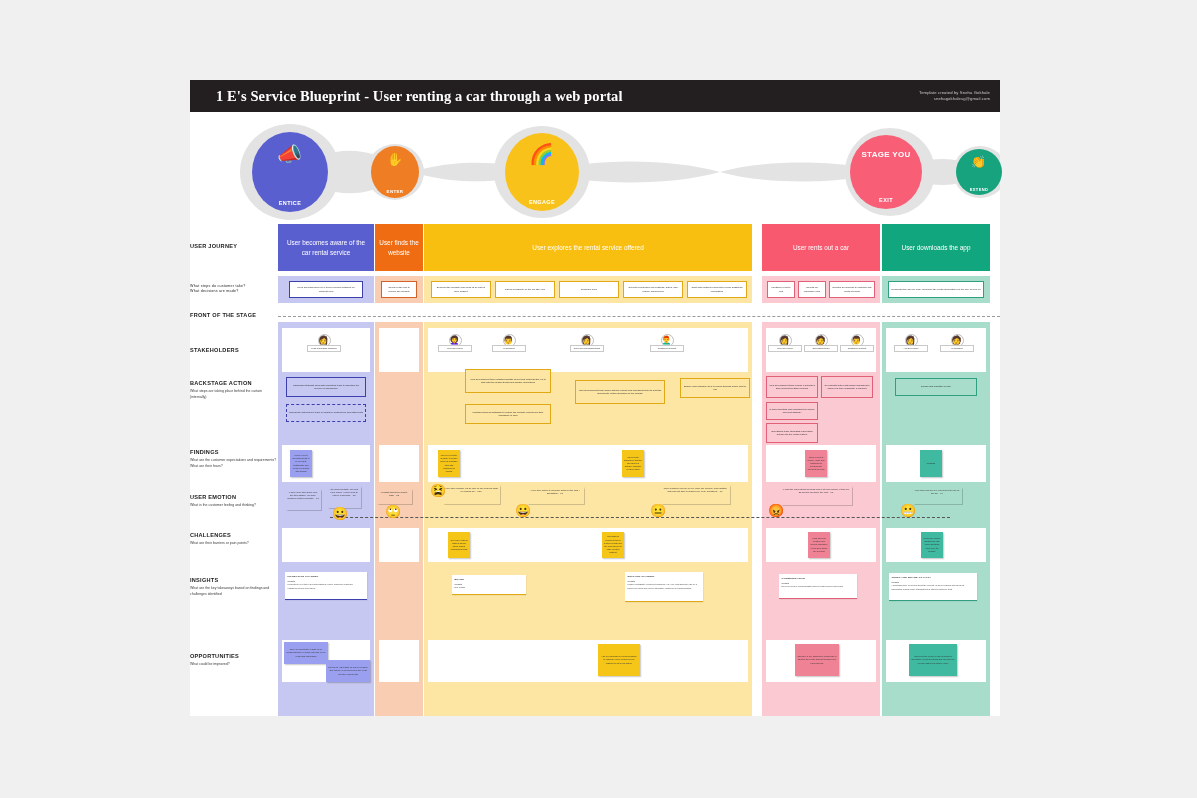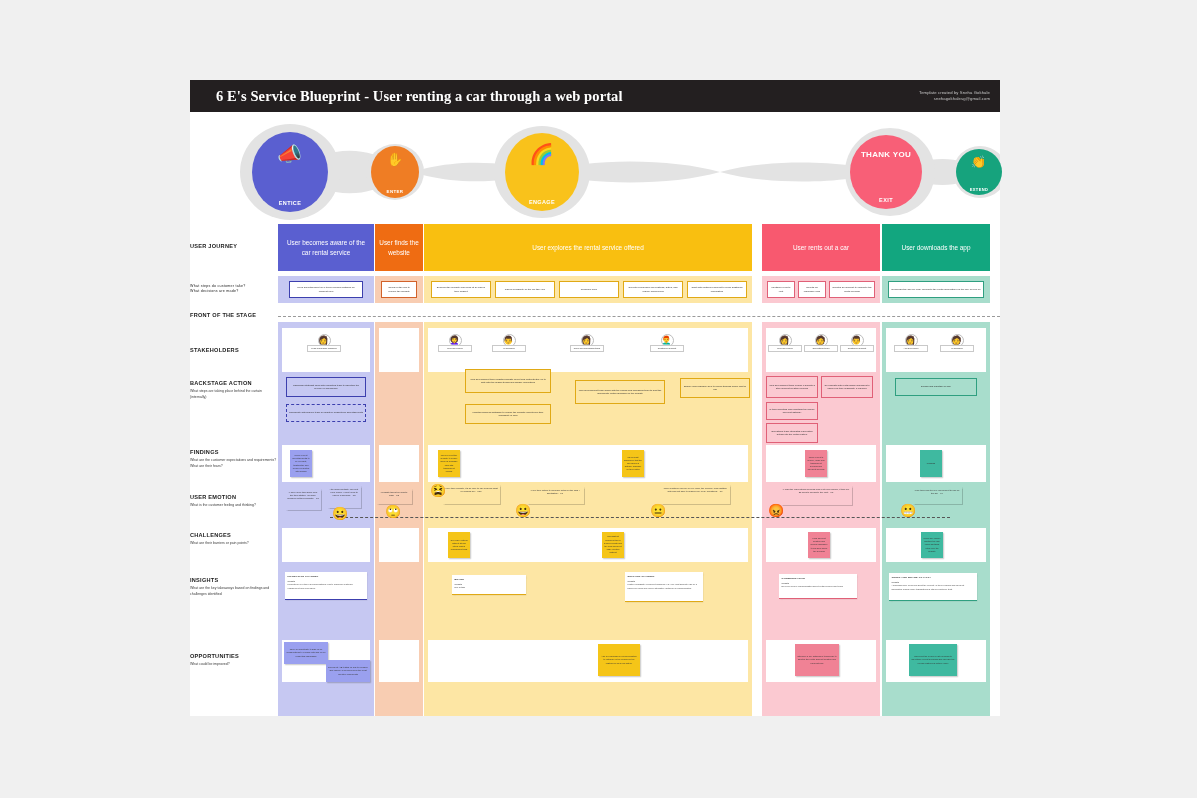--- a/index.html
+++ b/index.html
@@ -121,21 +121,21 @@
   }
   .rowbg { position: absolute; }
   .rowwhite { position: absolute; background: #ffffff; }
 </style>
 </head>
 <body>
 
 <div id="board">
 
   <div class="titlebar">
-    <div class="title-text">6 E's Service Blueprint - User renting a car through a web portal</div>
+    <div class="title-text">1 E's Service Blueprint - User renting a car through a web portal</div>
     <div class="credit">
       <div>Template created by Sneha Gokhale</div>
       <div>snehagokhalesg@gmail.com</div>
     </div>
   </div>
 
   <div class="ribbon">
     <svg width="810" height="96" viewBox="0 0 810 96">
       <path d="M 100 48 C 140 20, 175 22, 205 40 C 230 55, 290 66, 352 48 C 400 34, 480 34, 530 48
                C 580 62, 660 60, 700 46 C 740 32, 770 30, 790 48
@@ -157,21 +157,21 @@
       <div class="eart" style="font-size:13px;">✋</div>
       <div class="elabel" style="font-size:4.4px; margin-bottom:4px;">ENTER</div>
     </div>
 
     <div class="ecircle" style="left:315px; top:9px; width:74px; height:78px; background:#f9c21b;">
       <div class="eart">🌈</div>
       <div class="elabel">ENGAGE</div>
     </div>
 
     <div class="ecircle" style="left:660px; top:11px; width:72px; height:74px; background:#f85f77;">
-      <div class="eart" style="font-size:8px; font-weight:bold; color:#fff; letter-spacing:.3px; top:20%;">THANK YOU</div>
+      <div class="eart" style="font-size:8px; font-weight:bold; color:#fff; letter-spacing:.3px; top:20%;">STAGE YOU</div>
       <div class="elabel">EXIT</div>
     </div>
 
     <div class="ecircle" style="left:766px; top:25px; width:46px; height:46px; background:#16a37d;">
       <div class="eart" style="font-size:12px;">👏</div>
       <div class="elabel" style="font-size:4px; margin-bottom:3px;">EXTEND</div>
     </div>
   </div>
 
   <div class="rowlabel" style="top:163px;">

